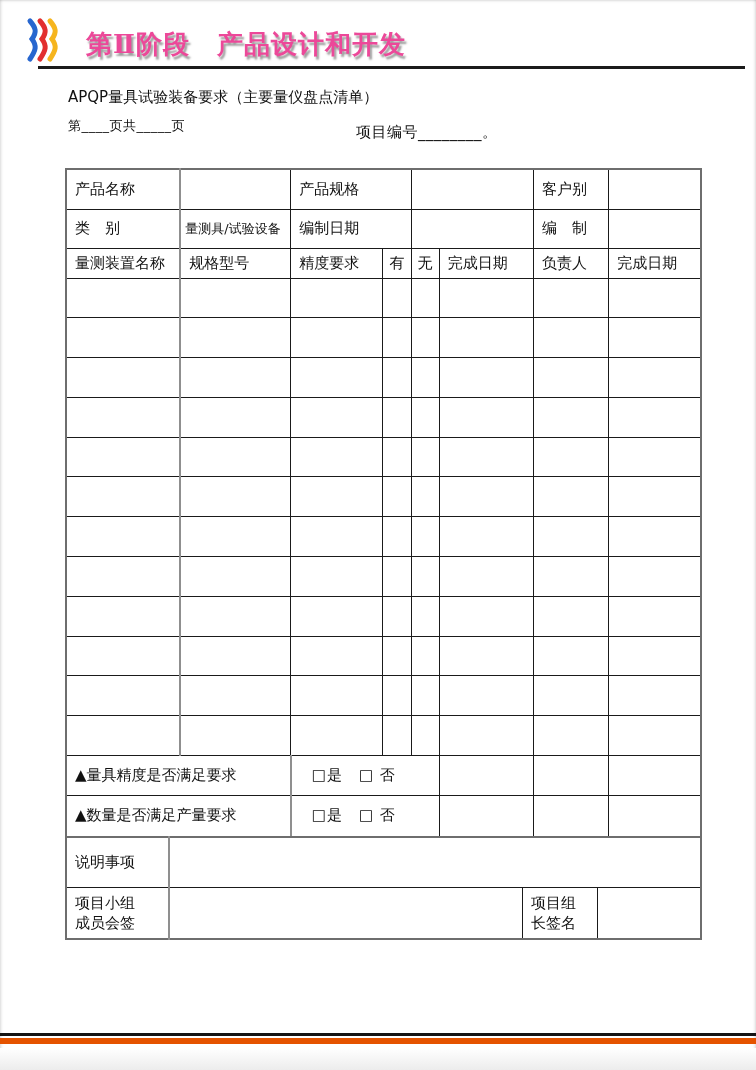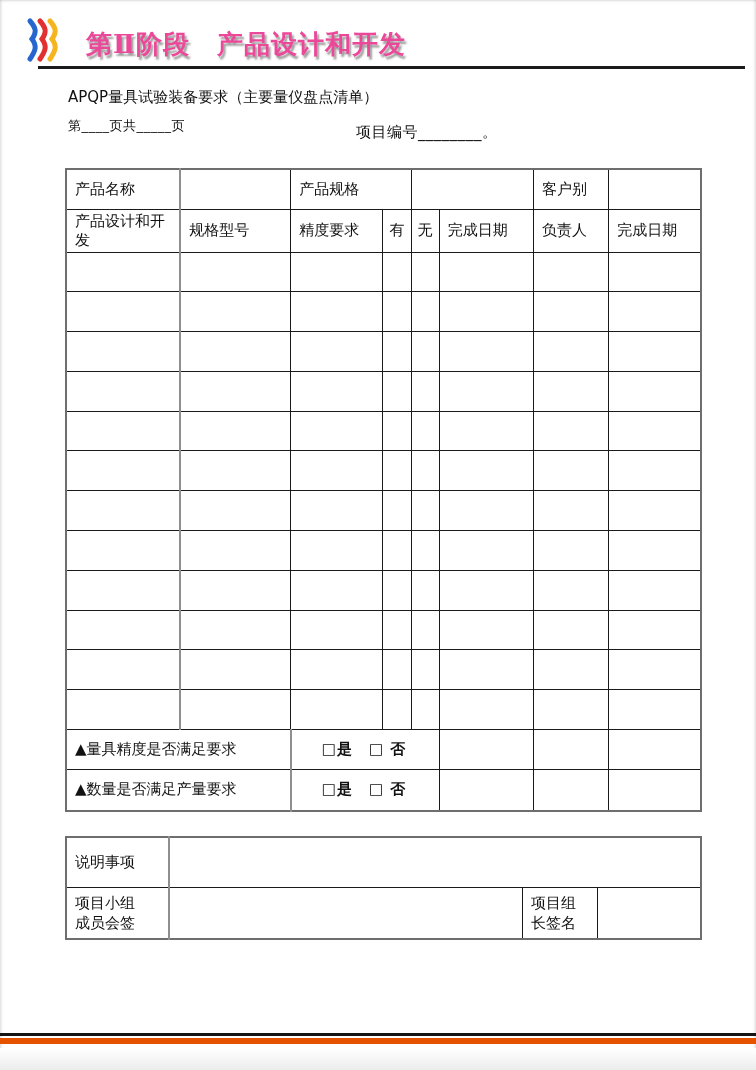--- a/index.html
+++ b/index.html
@@ -20,21 +20,21 @@
   .pageline{position:absolute;left:68px;top:117px;font-size:13px;letter-spacing:.5px;}
   .projectno{position:absolute;left:356px;top:123px;font-size:15px;letter-spacing:.5px;}
 
   table{border-collapse:collapse;table-layout:fixed;}
   .maintable{position:absolute;left:65px;top:168px;width:637px;border:2px solid #6e6e6e;}
   .bottomtable{position:absolute;left:65px;top:836px;width:637px;border:2px solid #6e6e6e;padding-left:20px;}
   td{border:1px solid #1a1a1a;padding:2px 8px;font-size:15px;vertical-align:middle;overflow:hidden;}
   td.sep{border-right:2px solid #8f8f8f;}
   td.ctr{text-align:center;padding:2px 1px;}
   td.small{font-size:13px;padding:2px 4px;}
-  td.opts{padding-left:30px;letter-spacing:1px;font-weight:bold;}
+  td.opts{padding-left:20px;letter-spacing:1px;}
   td.twoline{white-space:pre-line;line-height:1.35;}
   tr.h40{height:40px}tr.h39{height:39px}tr.h398{height:39.8px}tr.h30{height:30px}
   tr.h41{height:41px}tr.h50{height:50px}tr.h52{height:52px}
 
   .footer-black{position:absolute;left:0;top:1033px;width:756px;height:3px;background:#141414;}
   .footer-orange{position:absolute;left:0;top:1038px;width:756px;height:6px;}
   .footer-fade{position:absolute;left:0;bottom:0;width:756px;height:22px;background:linear-gradient(#ffffff,#ececec);}
   .watermark{position:absolute;right:4px;top:1021px;display:flex;align-items:center;gap:2px;z-index:5;}
   .watermark-text{
     font-size:21px;font-weight:bold;color:#fdfdfd;letter-spacing:.5px;
@@ -71,22 +71,30 @@
     </colgroup>
     <tbody>
       <tr class="h40">
         <td class="sep">产品名称</td>
         <td></td>
         <td colspan="2">产品规格</td>
         <td colspan="2"></td>
         <td>客户别</td>
         <td></td>
       </tr>
+      <tr class="h39">
+        <td class="sep">类　别</td>
+        <td class="small">量测具/试验设备</td>
+        <td colspan="2">编制日期</td>
+        <td colspan="2"></td>
+        <td>编　制</td>
+        <td></td>
+      </tr>
       <tr class="h30">
-        <td class="sep">产品设计和开发</td>
+        <td class="sep">量测装置名称</td>
         <td>规格型号</td>
         <td>精度要求</td>
         <td class="ctr">有</td>
         <td class="ctr">无</td>
         <td>完成日期</td>
         <td>负责人</td>
         <td>完成日期</td>
       </tr>
       </tbody>
       <tbody>

